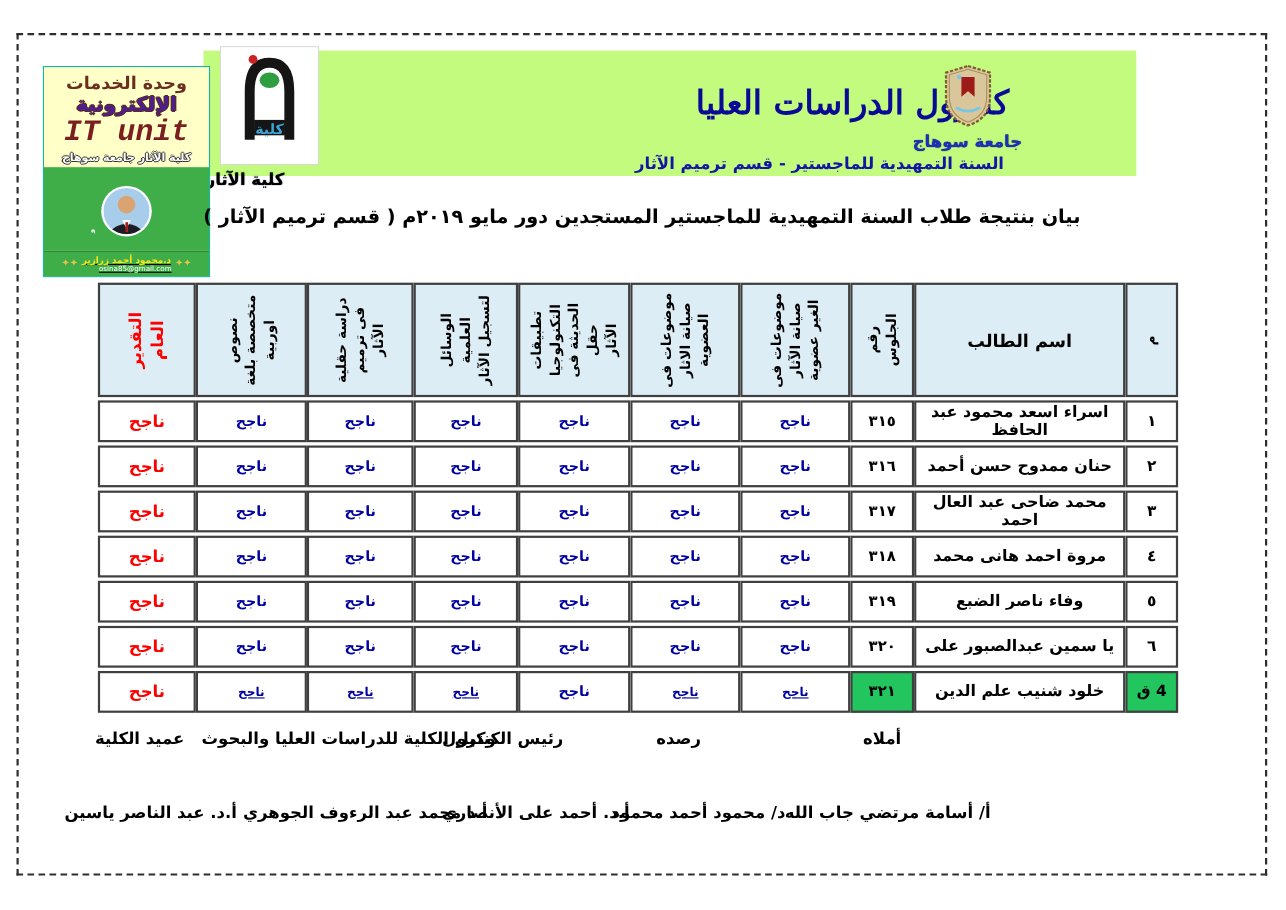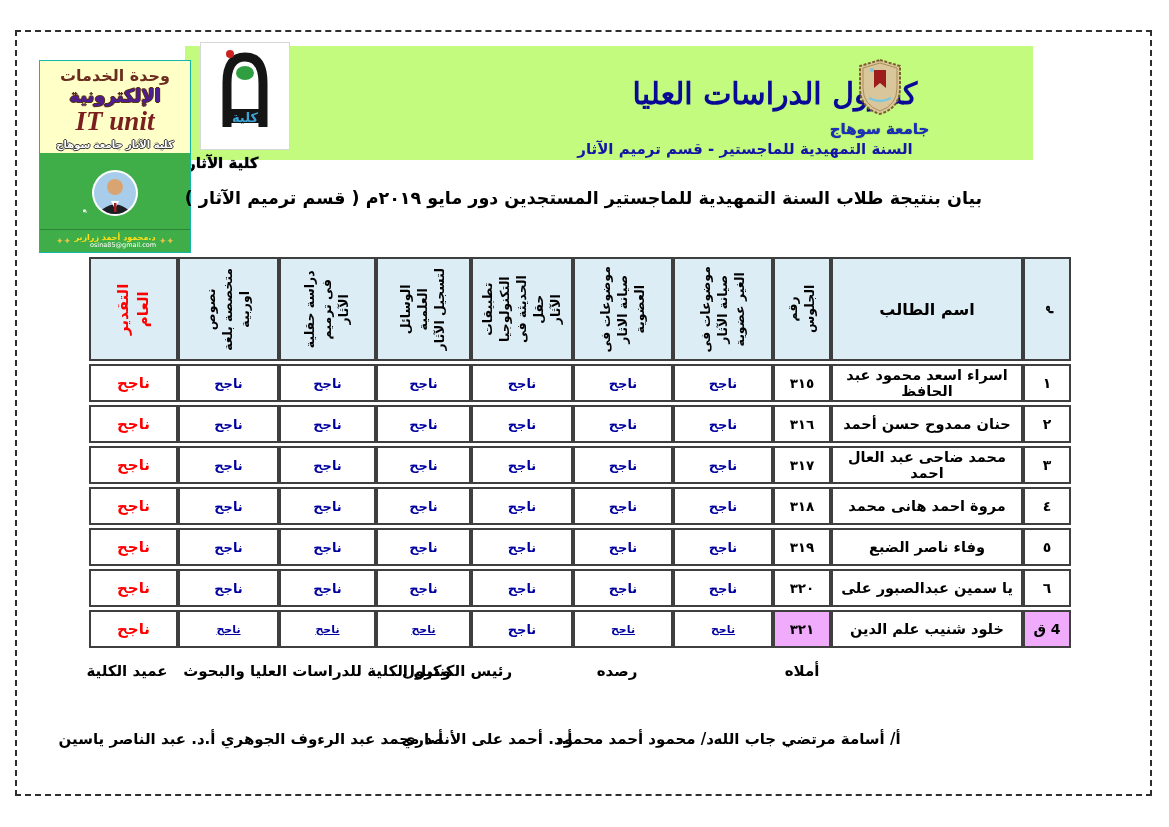--- a/index.html
+++ b/index.html
@@ -35,30 +35,30 @@
     color:#000000;font-size:15px;font-weight:900;direction:rtl;text-shadow:0 0 1px #123;
   }
   
   .it-box{
     position:absolute;left:22px;top:28px;width:150px;background:#ffffc8;
     border:1px solid #14b8a6;text-align:center;direction:rtl;
   }
   .it-l1{margin-top:5px;font-size:16px;font-weight:900;color:#6b2d1f;}
   .it-l2{font-size:18px;font-weight:900;color:#4c1d95;
          text-shadow:1px 0 #5a2d0c,-1px 0 #5a2d0c,0 1px #5a2d0c,0 -1px #5a2d0c;}
-  .it-l3{font-size:27px;font-weight:bold;font-style:italic;color:#7a1f1f;font-family:Liberation Serif, serif;direction:ltr;}
+  .it-l3{font-size:27px;font-weight:bold;font-style:italic;color:#7a1f1f;font-family:Liberation Mono, monospace;direction:ltr;}
   .it-l4{font-size:10px;font-weight:900;color:#fff;margin:2px 0 3px 0;
          text-shadow:1px 0 #333,-1px 0 #333,0 1px #333,0 -1px #333;}
   .it-photo{position:relative;height:76px;background:#3fae49;overflow:hidden;}
   .it-banner{
     height:22px;background:#3fae49;border-top:1px solid #2c8536;
     display:flex;align-items:center;justify-content:center;gap:3px;
   }
   .it-banner .orn{color:#e7c34a;font-size:9px;}
-  .it-banner .nm{display:flex;flex-direction:column;line-height:1;}
+  .it-banner .nm{display:flex;flex-direction:column;line-height:1;text-decoration:underline;}
   .it-banner .nm .n1{color:#ffe11a;font-size:8px;font-weight:bold;}
   .it-banner .nm .n2{color:#ffffff;font-size:6.5px;direction:ltr;margin-left:16px;}
   
   .main-title{
     position:absolute;left:0;right:0;top:156px;text-align:center;
     font-size:17.5px;font-weight:900;color:#000;direction:rtl;
   }
   .section-title{
     position:absolute;left:0;right:0;top:196px;text-align:center;
     font-size:16px;font-weight:900;color:#000;direction:rtl;
@@ -77,21 +77,21 @@
   th.h-name{font-size:16px;font-weight:bold;background:#ddedf5;}
   .vwrap{display:flex;align-items:center;justify-content:center;height:100px;width:100%;}
   .vt{
     display:inline-block;transform:rotate(-90deg);white-space:pre-line;
     font-weight:bold;font-size:12.5px;line-height:1.35;text-align:center;color:#000;
   }
   .vt.red{color:#fe0000;font-size:15px;font-weight:900;}
   table.results td{height:38px;background:#ffffff;}
   td.idx{background:#d6d8ad;font-size:14px;font-weight:bold;}
   td.seat{background:#c3e2f2;font-size:13.5px;font-weight:bold;}
-  td.idx.plain, td.seat.plain{background:#f0abfc;}
+  td.idx.plain, td.seat.plain{background:#22c55e;}
   td.name{text-align:right;padding-right:8px;font-size:14.5px;font-weight:bold;}
   td.grade{color:#0000a0;font-size:13px;font-weight:bold;}
   td.grade.u{font-size:11px;text-decoration:underline;}
   td.overall{color:#fe0000;font-size:15px;font-weight:900;}
   
   .role, .signame{
     position:absolute;transform:translateX(-50%);white-space:nowrap;
     direction:rtl;color:#000;
   }
   .role{top:630px;font-size:15px;font-weight:900;letter-spacing:0.5px;}

